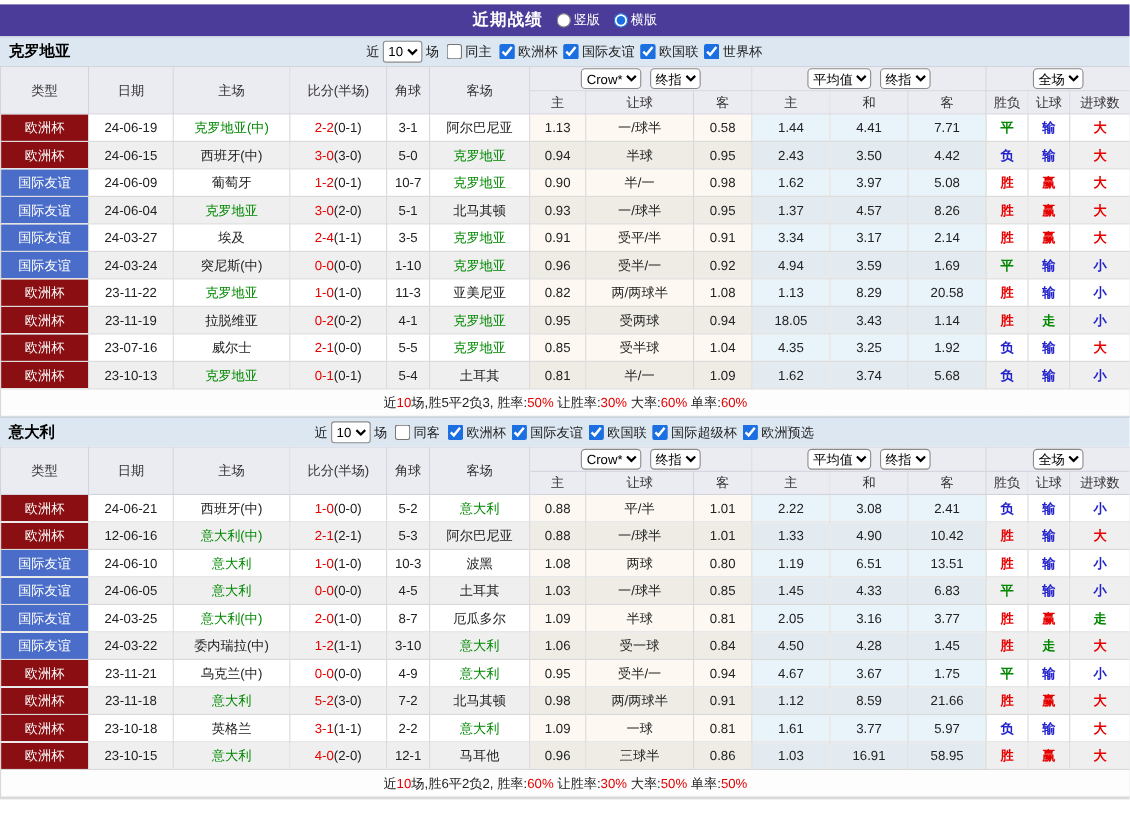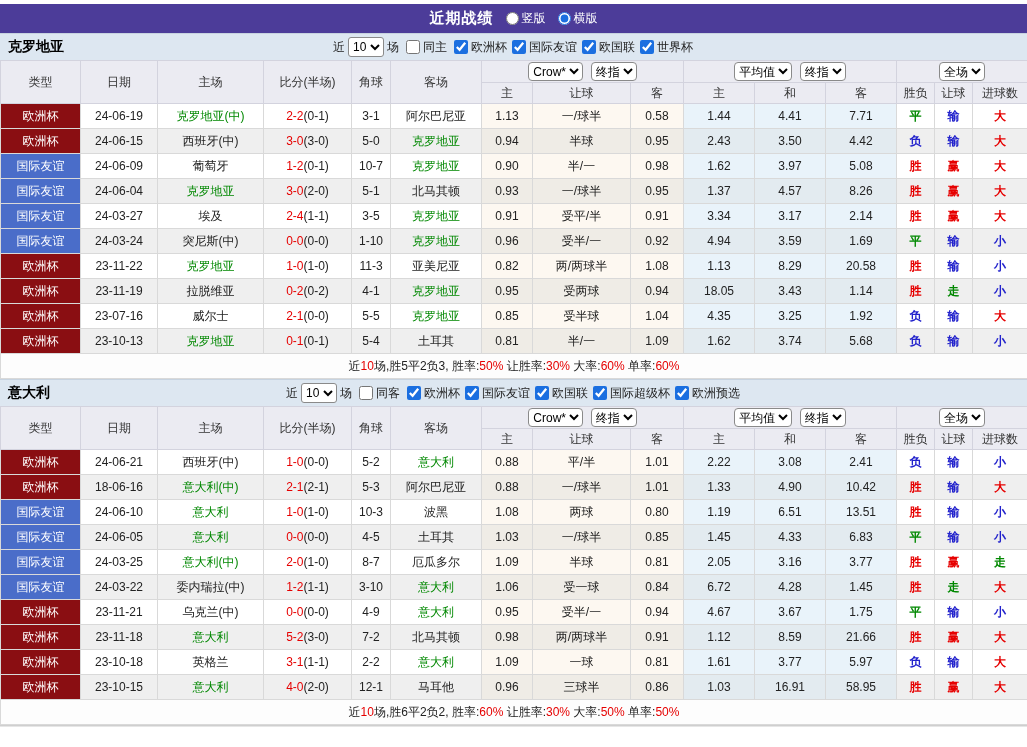--- a/index.html
+++ b/index.html
@@ -456,21 +456,21 @@
           <td class="g-cream">1.01</td>
           <td class="g-blue">2.22</td>
           <td class="g-blue">3.08</td>
           <td class="g-blue">2.41</td>
           <td class="res" style="color: rgb(34, 34, 204);">负</td>
           <td class="res" style="color: rgb(34, 34, 204);">输</td>
           <td class="res" style="color: rgb(34, 34, 204);">小</td>
         </tr>
         <tr>
           <td class="type-cell" style="background: rgb(138, 14, 18);">欧洲杯</td>
-          <td>18-06-16</td>
+          <td>12-06-16</td>
           <td style="color: rgb(0, 136, 0);">意大利(中)</td>
           <td><span style="color: rgb(230, 0, 0);">2-1</span><span>(2-1)</span></td>
           <td>5-3</td>
           <td>阿尔巴尼亚</td>
           <td class="g-cream">0.88</td>
           <td class="g-cream">一/球半</td>
           <td class="g-cream">1.01</td>
           <td class="g-blue">1.33</td>
           <td class="g-blue">4.90</td>
           <td class="g-blue">10.42</td>
@@ -532,21 +532,21 @@
         <tr>
           <td class="type-cell" style="background: rgb(74, 109, 201);">国际友谊</td>
           <td>24-03-22</td>
           <td>委内瑞拉(中)</td>
           <td><span style="color: rgb(230, 0, 0);">1-2</span><span>(1-1)</span></td>
           <td>3-10</td>
           <td style="color: rgb(0, 136, 0);">意大利</td>
           <td class="g-cream">1.06</td>
           <td class="g-cream">受一球</td>
           <td class="g-cream">0.84</td>
-          <td class="g-blue">6.72</td>
+          <td class="g-blue">4.50</td>
           <td class="g-blue">4.28</td>
           <td class="g-blue">1.45</td>
           <td class="res" style="color: rgb(230, 0, 0);">胜</td>
           <td class="res" style="color: rgb(0, 136, 0);">走</td>
           <td class="res" style="color: rgb(230, 0, 0);">大</td>
         </tr>
         <tr>
           <td class="type-cell" style="background: rgb(138, 14, 18);">欧洲杯</td>
           <td>23-11-21</td>
           <td>乌克兰(中)</td>

